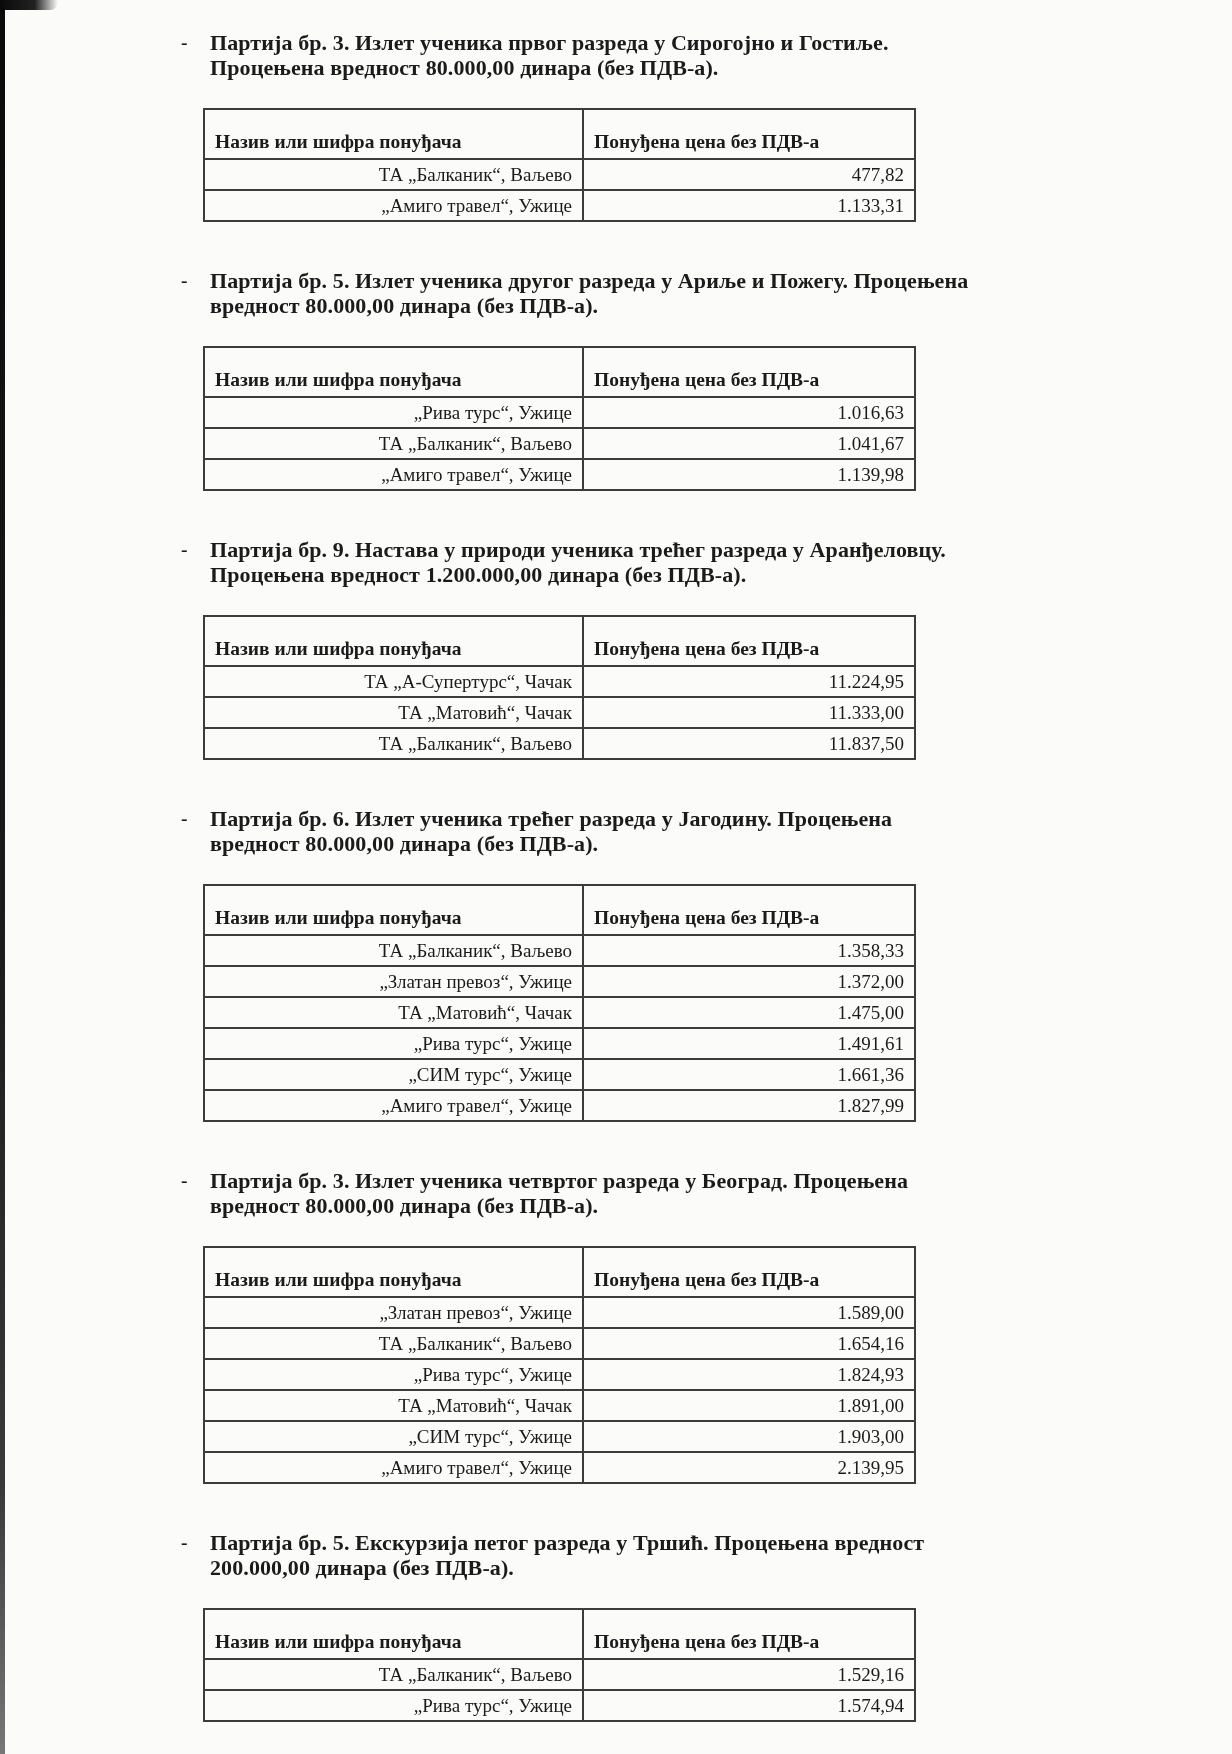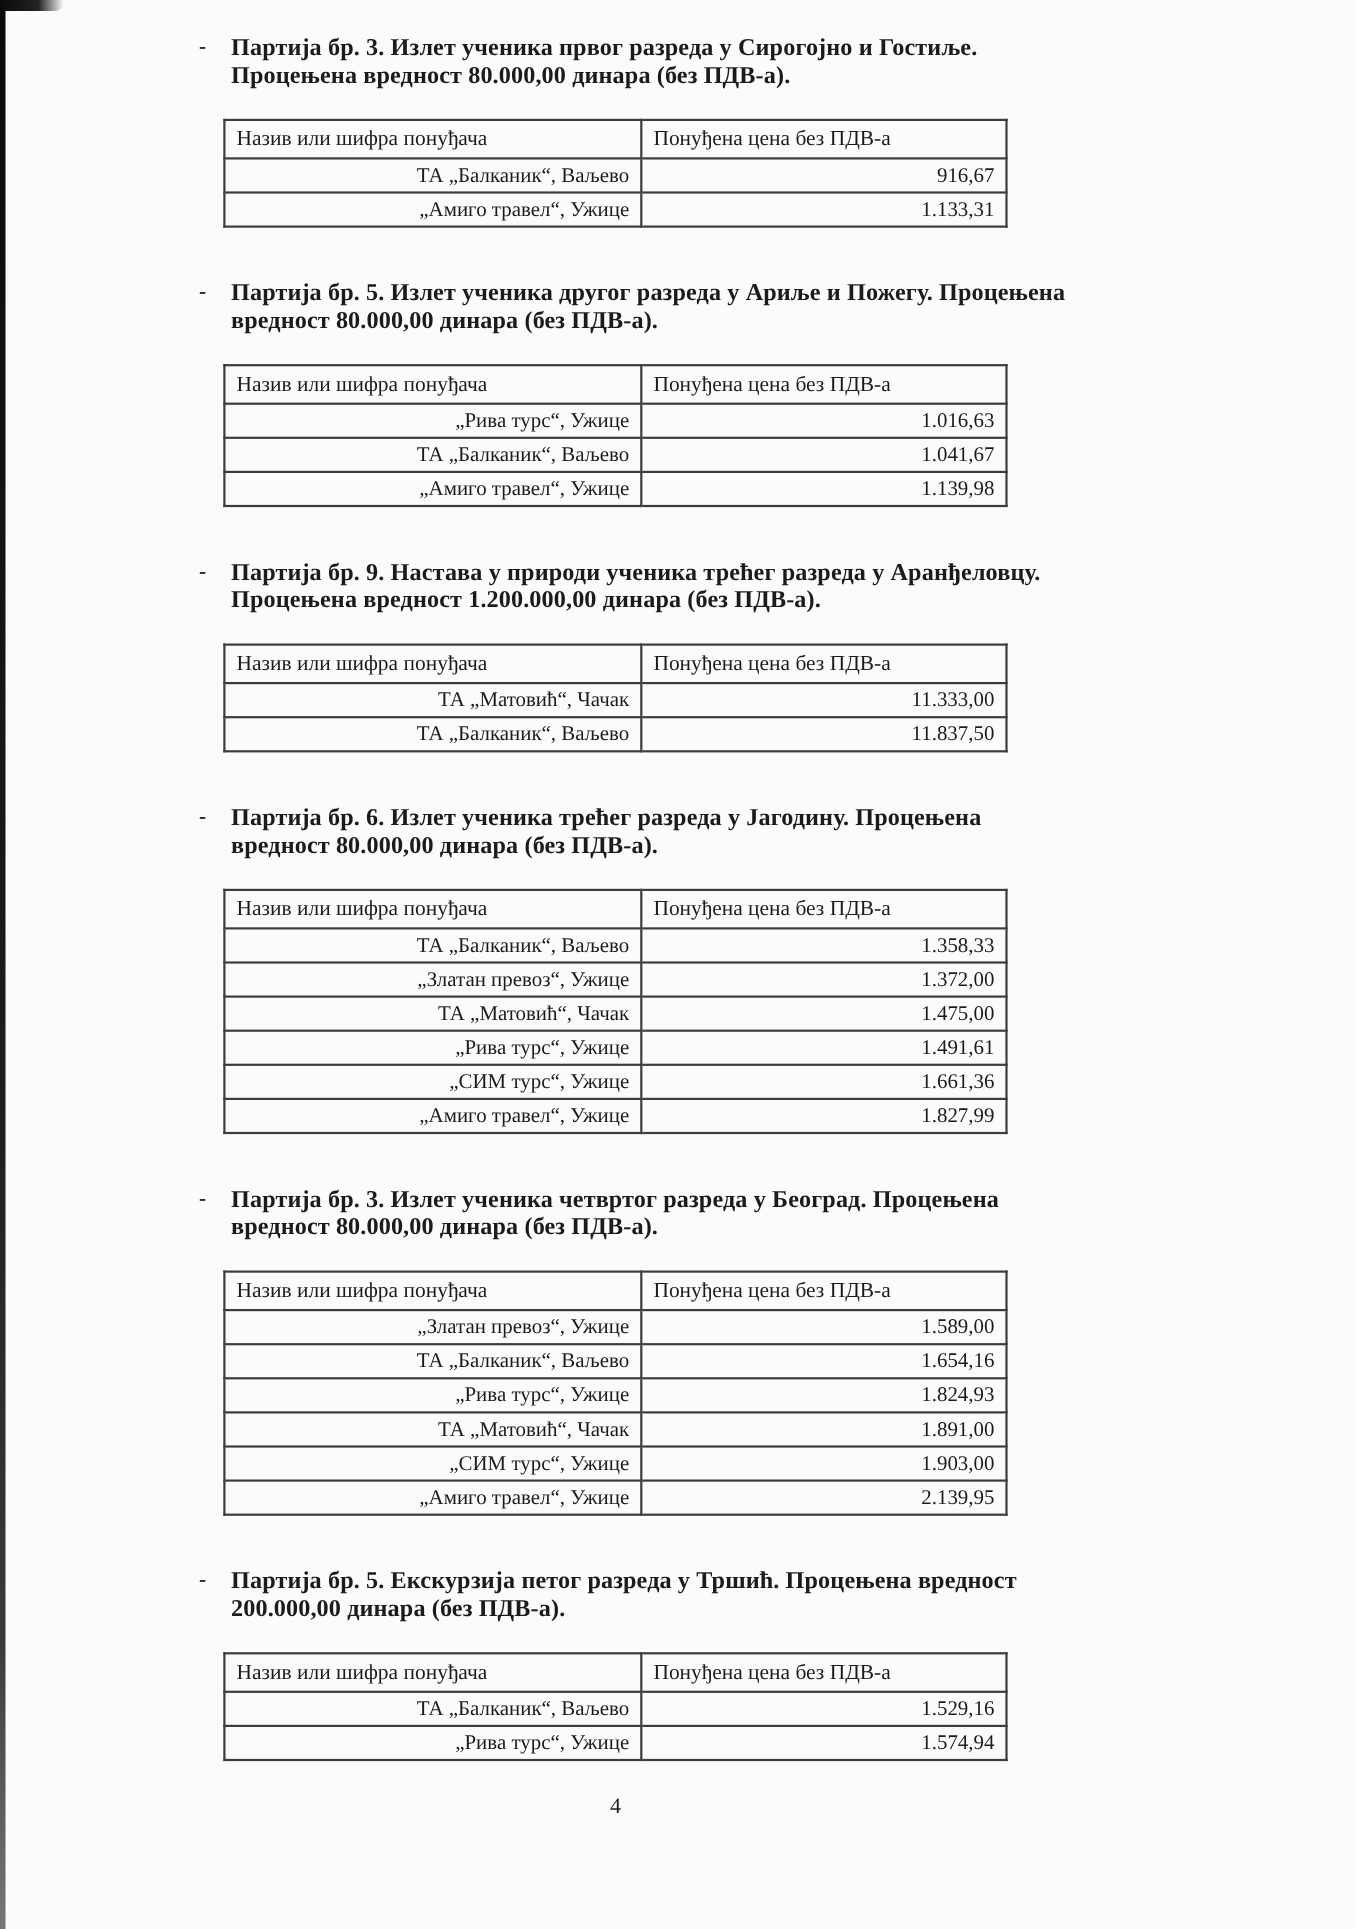--- a/index.html
+++ b/index.html
@@ -43,22 +43,22 @@
     table-layout:fixed;
   }
   table.bidders-table th, table.bidders-table td {
     border:2px solid #3c3c3c;
     font-size:19px;
     line-height:24px;
     padding:3px 10px 2px 10px;
     overflow:hidden; white-space:nowrap;text-align:right;
   }
   table.bidders-table th {
-    font-weight:normal; text-align:left; font-size:19.5px;
-    padding-top:5px; padding-bottom:4px;
+    font-weight:bold; text-align:left; font-size:19.5px;
+    padding-top:20px; padding-bottom:4px;
   }
   th.col-name, td.cell-name { width:357px; }
   td.cell-price { text-align:right; }
   .page-number {
     margin:30px 0 0 22px;
     width:713px;
     text-align:center;
     font-size:20px;
   }
 </style>
@@ -77,21 +77,21 @@
         <div class="title">Партија бр. 3. Излет ученика првог разреда у Сирогојно и Гостиље. Процењена вредност 80.000,00 динара (без ПДВ-а).</div>
       </div>
       <table class="bidders-table">
         <tbody>
             <tr>
           <th class="col-name">Назив или шифра понуђача</th>
           <th class="col-price">Понуђена цена без ПДВ-а</th>
         </tr>
         <tr>
           <td class="cell-name">ТА „Балканик“, Ваљево</td>
-          <td class="cell-price">916,67</td>
+          <td class="cell-price">477,82</td>
         </tr>
         <tr>
           <td class="cell-name">„Амиго травел“, Ужице</td>
           <td class="cell-price">1.133,31</td>
         </tr>
       </tbody>
         </table>
     </div>
 
     <div class="section">
@@ -124,20 +124,24 @@
     <div class="section">
       <div class="heading">
         <div class="dash">-</div>
         <div class="title">Партија бр. 9. Настава у природи ученика трећег разреда у Аранђеловцу. Процењена вредност 1.200.000,00 динара (без ПДВ-а).</div>
       </div>
       <table class="bidders-table">
         <tbody>
             <tr>
           <th class="col-name">Назив или шифра понуђача</th>
           <th class="col-price">Понуђена цена без ПДВ-а</th>
+        </tr>
+        <tr>
+          <td class="cell-name">ТА „А-Супертурс“, Чачак</td>
+          <td class="cell-price">11.224,95</td>
         </tr>
         <tr>
           <td class="cell-name">ТА „Матовић“, Чачак</td>
           <td class="cell-price">11.333,00</td>
         </tr>
         <tr>
           <td class="cell-name">ТА „Балканик“, Ваљево</td>
           <td class="cell-price">11.837,50</td>
         </tr>
       </tbody>

